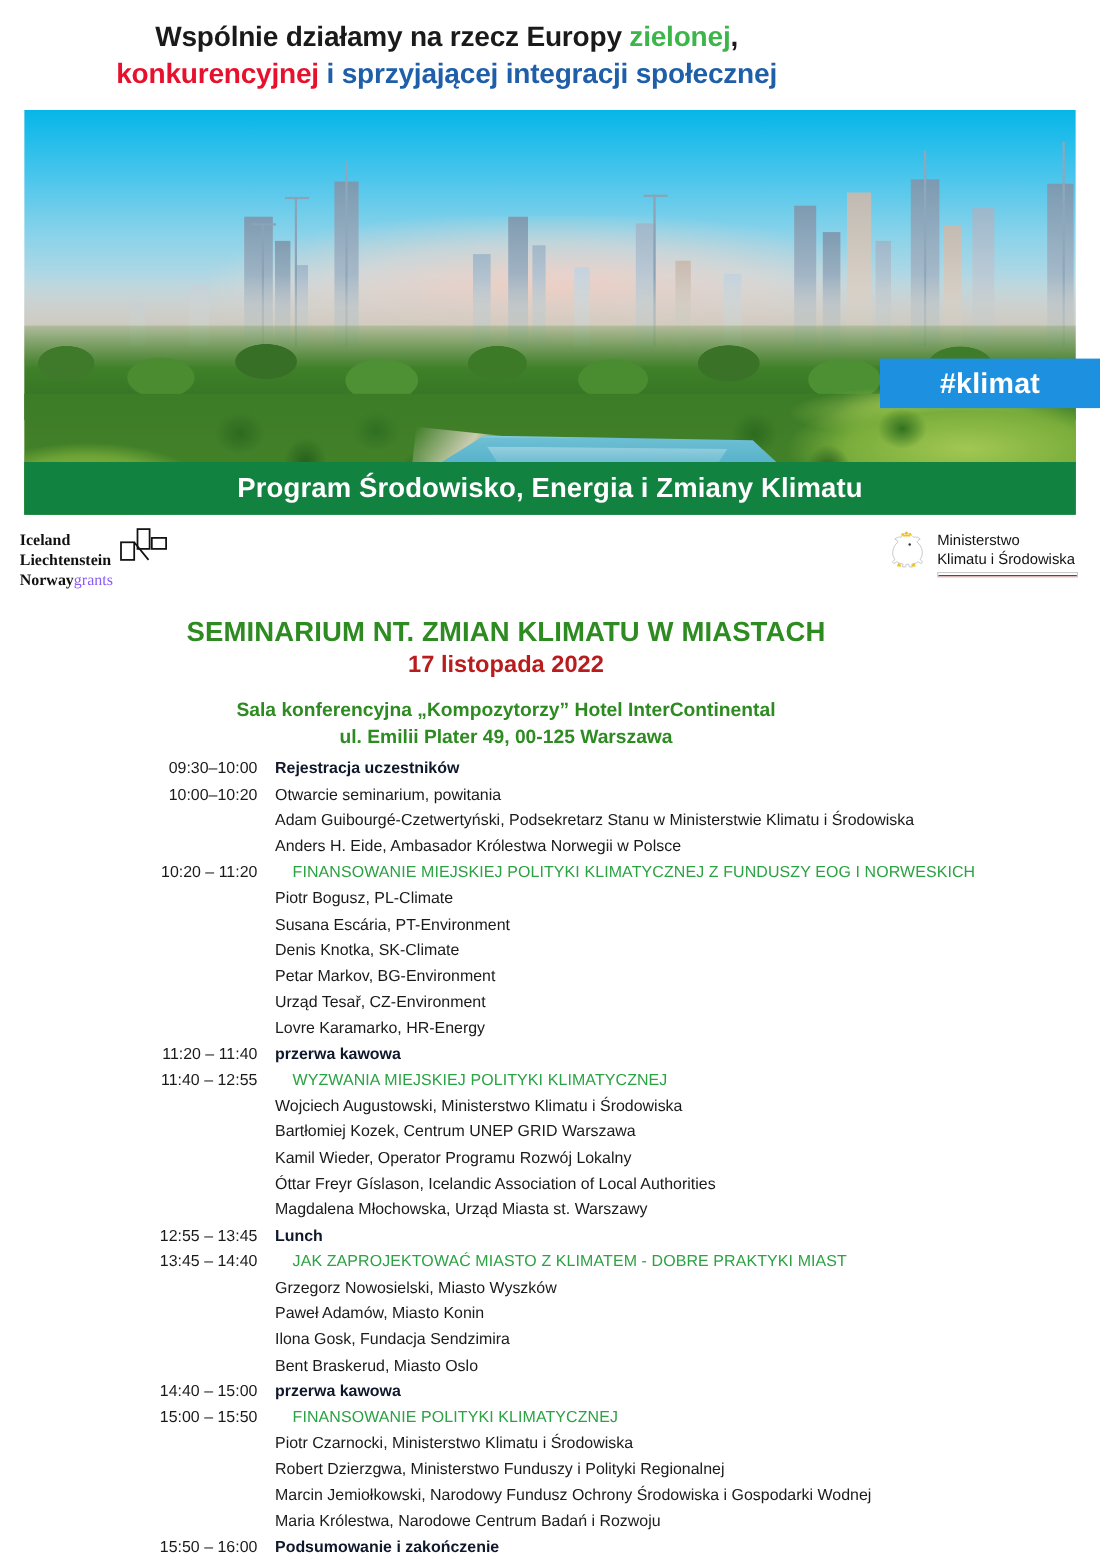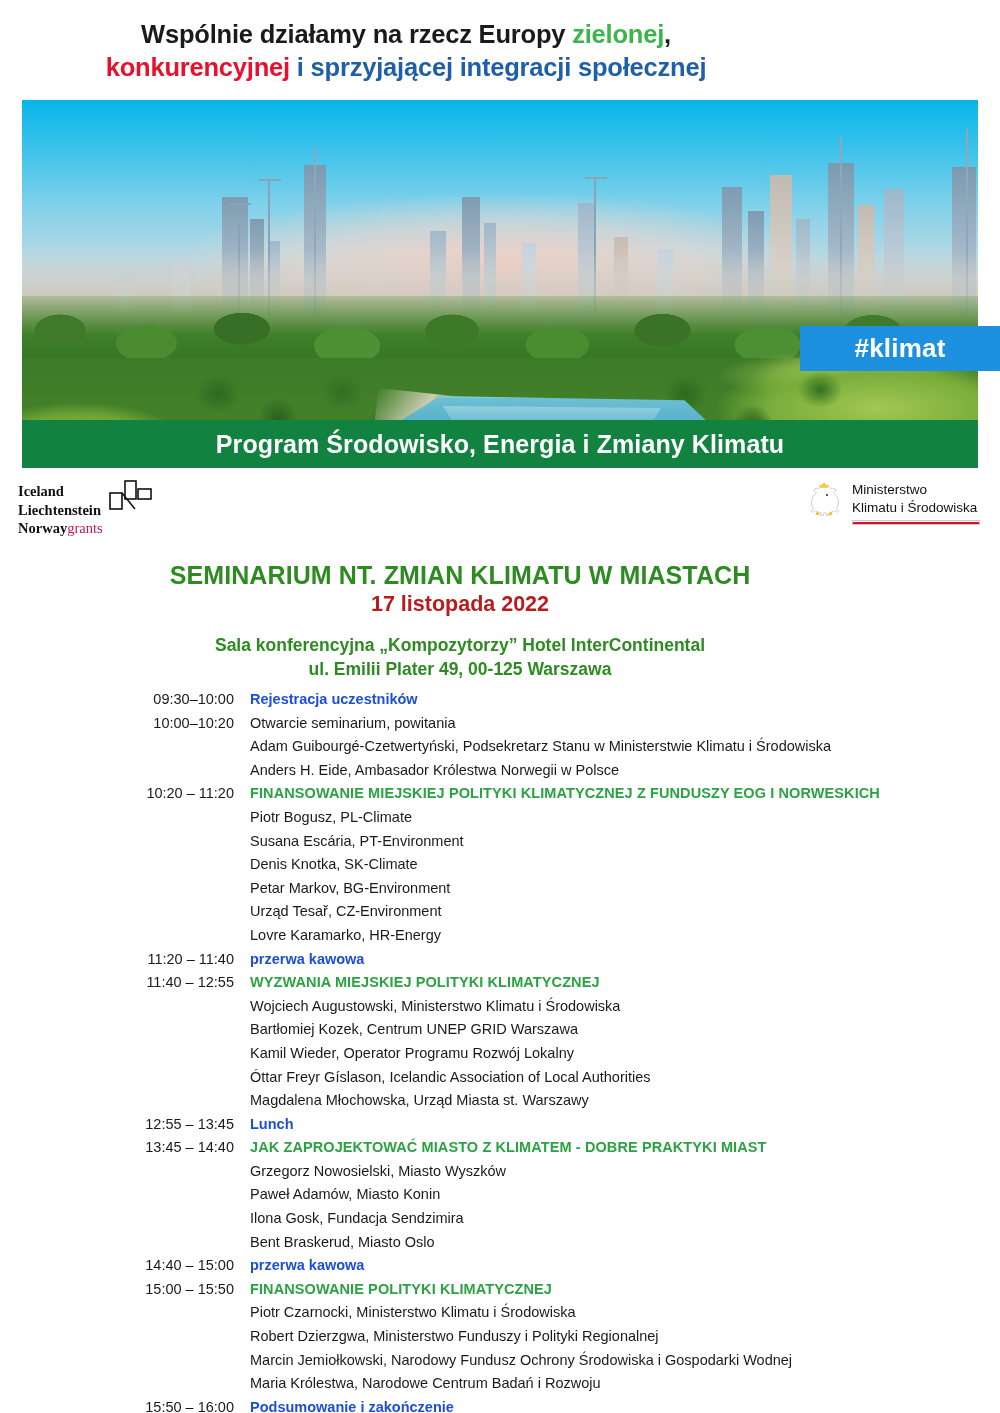--- a/index.html
+++ b/index.html
@@ -131,21 +131,21 @@
   }
   .progbar span{
     color:#ffffff;font-size:25px;font-weight:bold;letter-spacing:.1px;
   }
 
   
   .logos{position:absolute;left:0;top:472px;width:1000px;height:76px;}
   .eea{position:absolute;left:18px;top:10px;width:230px;}
   .eea-row{display:flex;align-items:flex-start;font-family:Liberation Serif, serif;}
   .eea-txt{font-size:14.5px;line-height:1.28;color:#111;font-weight:bold;}
-  .eea-txt .grants{font-weight:normal;color:#be185d;}
+  .eea-txt .grants{font-weight:normal;color:#8b5cf6;}
   .eea-mark{margin-left:6px;margin-top:-2px;}
 
   .ministry{position:absolute;right:20px;top:8px;display:flex;align-items:center;}
   .min-txt{margin-left:8px;}
   .min-txt .l{font-size:13.5px;color:#111;line-height:1.30;display:block;}
   .min-rule{margin-top:3px;width:128px;height:5px;
     background:linear-gradient(180deg,#ffffff 0 50%,#d4112a 50% 100%);
     border:0.8px solid #c9c9c9;box-sizing:border-box;}
 
   
@@ -154,23 +154,23 @@
   .t2{font-size:21.5px;font-weight:bold;color:#b91c1c;line-height:1.25;text-align:center;}
   .venue{margin-top:17px;font-size:17.5px;font-weight:bold;color:#2e8b22;line-height:1.34;}
 
   
   .agenda{position:absolute;left:0;top:688px;width:1000px;}
   .row{display:flex;align-items:baseline;line-height:23.6px;}
   .time{
     width:250px;min-width:250px;text-align:right;
     font-size:14.5px;color:#1a1a1a;padding-right:16px;box-sizing:border-box;
   }
-  .desc{font-size:14.5px;color:#1d4ed8;}
+  .desc{font-size:14.5px;color:#0f172a;}
   .desc.bold{font-weight:bold;}
-  .desc.head{color:#2ba243;font-weight:bold;letter-spacing:.1px;}
+  .desc.head{color:#2ba243;font-weight:normal;letter-spacing:.1px;margin-left:16px;}
   .desc.speaker{color:#1a1a1a;}
 </style>
 </head>
 <body>
 
 <div class="tagline">
   <div>
     <span class="tg-dark">Wspólnie działamy na rzecz Europy </span><span class="tg-green">zielonej</span><span class="tg-dark">,</span>
   </div>
   <div>

